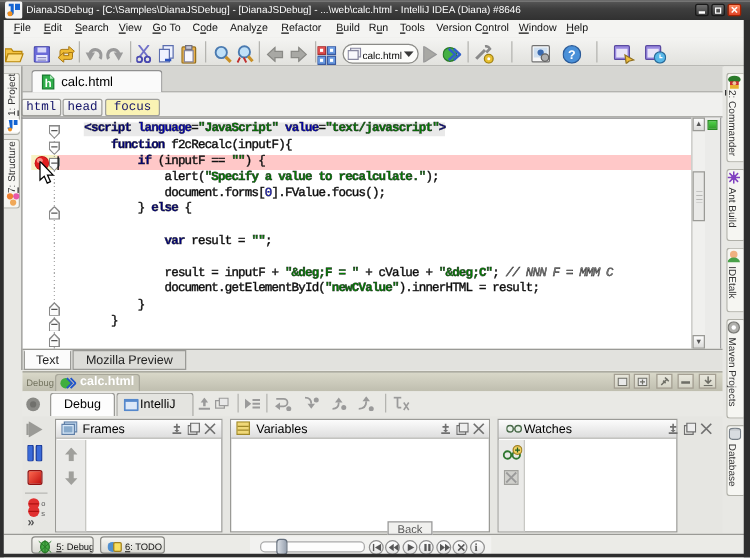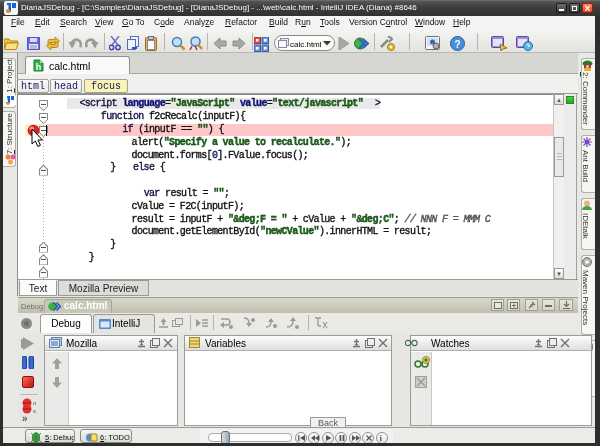--- a/index.html
+++ b/index.html
@@ -18,21 +18,21 @@
 .vbtnL { position:absolute; left:0px; width:13px; background:#f6f6f2; border:1px solid #b0b0a8; border-left:none; border-radius:0 3px 3px 0; }
 .vbtnR { position:absolute; left:2px; width:14px; background:#f6f6f2; border:1px solid #b0b0a8; border-right:none; border-radius:3px 0 0 3px; }
 .vtxtL { position:absolute; writing-mode:vertical-rl; transform:rotate(180deg); font-size:8px; color:#333; white-space:nowrap; }
 .vtxtR { position:absolute; writing-mode:vertical-rl; font-size:8px; color:#333; white-space:nowrap; }
 #tabbar { left:18px; top:53px; width:560px; height:21px; background:#d6d6d2; border-bottom:1px solid #a8a8a4; }
 #edtab { left:25px; top:56px; width:105px; height:18px; background:#fafafa; border:1px solid #909090; border-bottom:none; border-radius:3px 3px 0 0; }
 #breadcrumb { left:18px; top:74px; width:560px; height:20px; background:#f0f0ee; border-bottom:1px solid #9a9a96; }
 .crumb { position:absolute; top:79px; height:14px; font-family:"Liberation Mono",monospace; font-size:10px; color:#14146a; line-height:12px; text-align:center; background:linear-gradient(#fbfbf9,#e9e9e5); border:1px solid #9f9f9b; border-radius:2px; padding-top:1px; }
 #editor { left:17px; top:94px; width:560px; height:185px; background:#fff; overflow:hidden; border-top:1px solid #888; }
 .cl { position:absolute; left:0; padding-left:29px; width:536px; height:12.8px; font-family:"Liberation Mono",monospace; font-size:10px; letter-spacing:-0.65px; line-height:12.8px; white-space:pre; color:#000; -webkit-text-stroke:0.35px #222; }
-.k { color:#000080; font-weight:normal;margin-left:12px; }
+.k { color:#000080; font-weight:bold; }
 .a { color:#0000c0; font-weight:bold; }
 .s { color:#008000; font-weight:bold; }
 .n { color:#0000ff; }
 .c { color:#8c8c8c; font-style:italic; }
 .frag { background:#e9e9e9; }
 #pinkline { left:27px; top:28.6px; width:509px; height:12.8px; background:#ffc8c8; }
 .fold { position:absolute; left:22px; width:9px; height:11px; background:#888; color:#444; font-size:8px; line-height:9px; text-align:center; clip-path:polygon(0 0,100% 0,100% 60%,50% 100%,0 60%); }
 .fold i { position:absolute; left:1px; top:1px; width:7px; height:9px; background:#fcfcfc; font-style:normal; clip-path:polygon(0 0,100% 0,100% 58%,50% 100%,0 58%); }
 .fold b { position:absolute; left:2px; top:3.5px; width:5px; height:1px; background:#555; }
 .foldu { clip-path:polygon(0 40%,50% 0,100% 40%,100% 100%,0 100%) !important; }
@@ -284,21 +284,20 @@
       <ellipse cx="4.8" cy="4.4" rx="2.4" ry="2" fill="#ff9a90" opacity="0.9"></ellipse>
     </svg>
   <div class="abs" style="left:26px;top:6px;width:1px;height:264px;background:repeating-linear-gradient(to bottom,#aaaaaa 0 1px,transparent 1px 3px)"></div>
   <div class="cl" style="top:3.3px">    <span class="frag"><span class="k">&lt;script</span> <span class="a">language</span>=<span class="s">"JavaScript"</span> <span class="a">value</span>=<span class="s">"text/javascript"</span><span class="k">&gt;</span></span></div>
   <div class="cl" style="top:16.1px">        <span class="k">function</span> f2cRecalc(inputF){</div>
   <div class="cl" style="top:28.9px">            <span class="k">if</span> (inputF == <span class="s">""</span>) {</div>
   <div class="cl" style="top:41.7px">                alert(<span class="s">"Specify a value to recalculate."</span>);</div>
   <div class="cl" style="top:54.5px">                document.forms[<span class="n">0</span>].FValue.focus();</div>
   <div class="cl" style="top:67.3px">            } <span class="k">else</span> {</div>
   <div class="cl" style="top:92.9px">                <span class="k">var</span> result = <span class="s">""</span>;</div>
-  <div class="cl" style="top:105.7px">                cValue = F2C(inputF);</div>
   <div class="cl" style="top:118.5px">                result = inputF + <span class="s">"&amp;deg;F = "</span> + cValue + <span class="s">"&amp;deg;C"</span>; <span class="c">// NNN F = MMM C</span></div>
   <div class="cl" style="top:131.3px">                document.getElementById(<span class="s">"newCValue"</span>).innerHTML = result;</div>
   <div class="cl" style="top:144.1px">            }</div>
   <div class="cl" style="top:156.9px">        }</div>
   <div class="fold" style="top:5px">
       <i></i>
       <b></b>
     </div>
   <div class="fold" style="top:18px">
       <i></i>
@@ -442,34 +441,34 @@
     <circle cx="6" cy="5" r="4.5" fill="#e03030"></circle>
     <circle cx="6" cy="11" r="4.5" fill="#e03030"></circle>
     <path d="M2 5 h8 M2 11 h8" stroke="#b01010"></path>
     <text x="12" y="7" font-size="6" fill="#555">o</text>
     <text x="12" y="15" font-size="6" fill="#555">s</text>
   </svg>
 <div class="abs" style="left:22px;top:413px;font-size:10px;color:#555;font-weight:bold">»</div>
 
 <div class="abs panel" style="left:44px;width:134px">
   <div class="phead"></div>
-    <div class="ptitle" style="left:21px">Mozilla</div>
+    <div class="ptitle" style="left:21px">Frames</div>
   <div style="position:absolute;left:0;top:16px;bottom:0;width:24px;background:#eaeae8;border-right:1px solid #c8c8c4"></div>
   <svg style="position:absolute;left:7px;top:22px" width="10" height="11">
       <polygon points="5,0 10,5.5 7,5.5 7,11 3,11 3,5.5 0,5.5" fill="#a0a09c"></polygon>
     </svg>
   <svg style="position:absolute;left:7px;top:41px" width="10" height="11">
       <polygon points="5,11 10,5.5 7,5.5 7,0 3,0 3,5.5 0,5.5" fill="#a0a09c"></polygon>
     </svg>
 </div>
 <div class="abs panel" style="left:184px;width:208px">
   <div class="phead"></div>
     <div class="ptitle">Variables</div>
 </div>
-<div class="abs panel" style="left:410px;width:182px">
+<div class="abs panel" style="left:398px;width:144px">
   <div class="phead"></div>
     <div class="ptitle">Watches</div>
   <div style="position:absolute;left:0;top:16px;bottom:0;width:21px;background:#eaeae8;border-right:1px solid #c8c8c4"></div>
   <svg style="position:absolute;left:3px;top:20px" width="16" height="13">
       <circle cx="4" cy="8" r="3" fill="none" stroke="#307830" stroke-width="1.5"></circle>
       <circle cx="11" cy="8" r="3" fill="none" stroke="#307830" stroke-width="1.5"></circle>
       <line x1="7" y1="8" x2="8" y2="8" stroke="#307830"></line>
       <circle cx="12" cy="4" r="3.5" fill="#f0d060" stroke="#a08020"></circle>
       <path d="M12 2 v4 M10 4 h4" stroke="#206020"></path>
     </svg>

